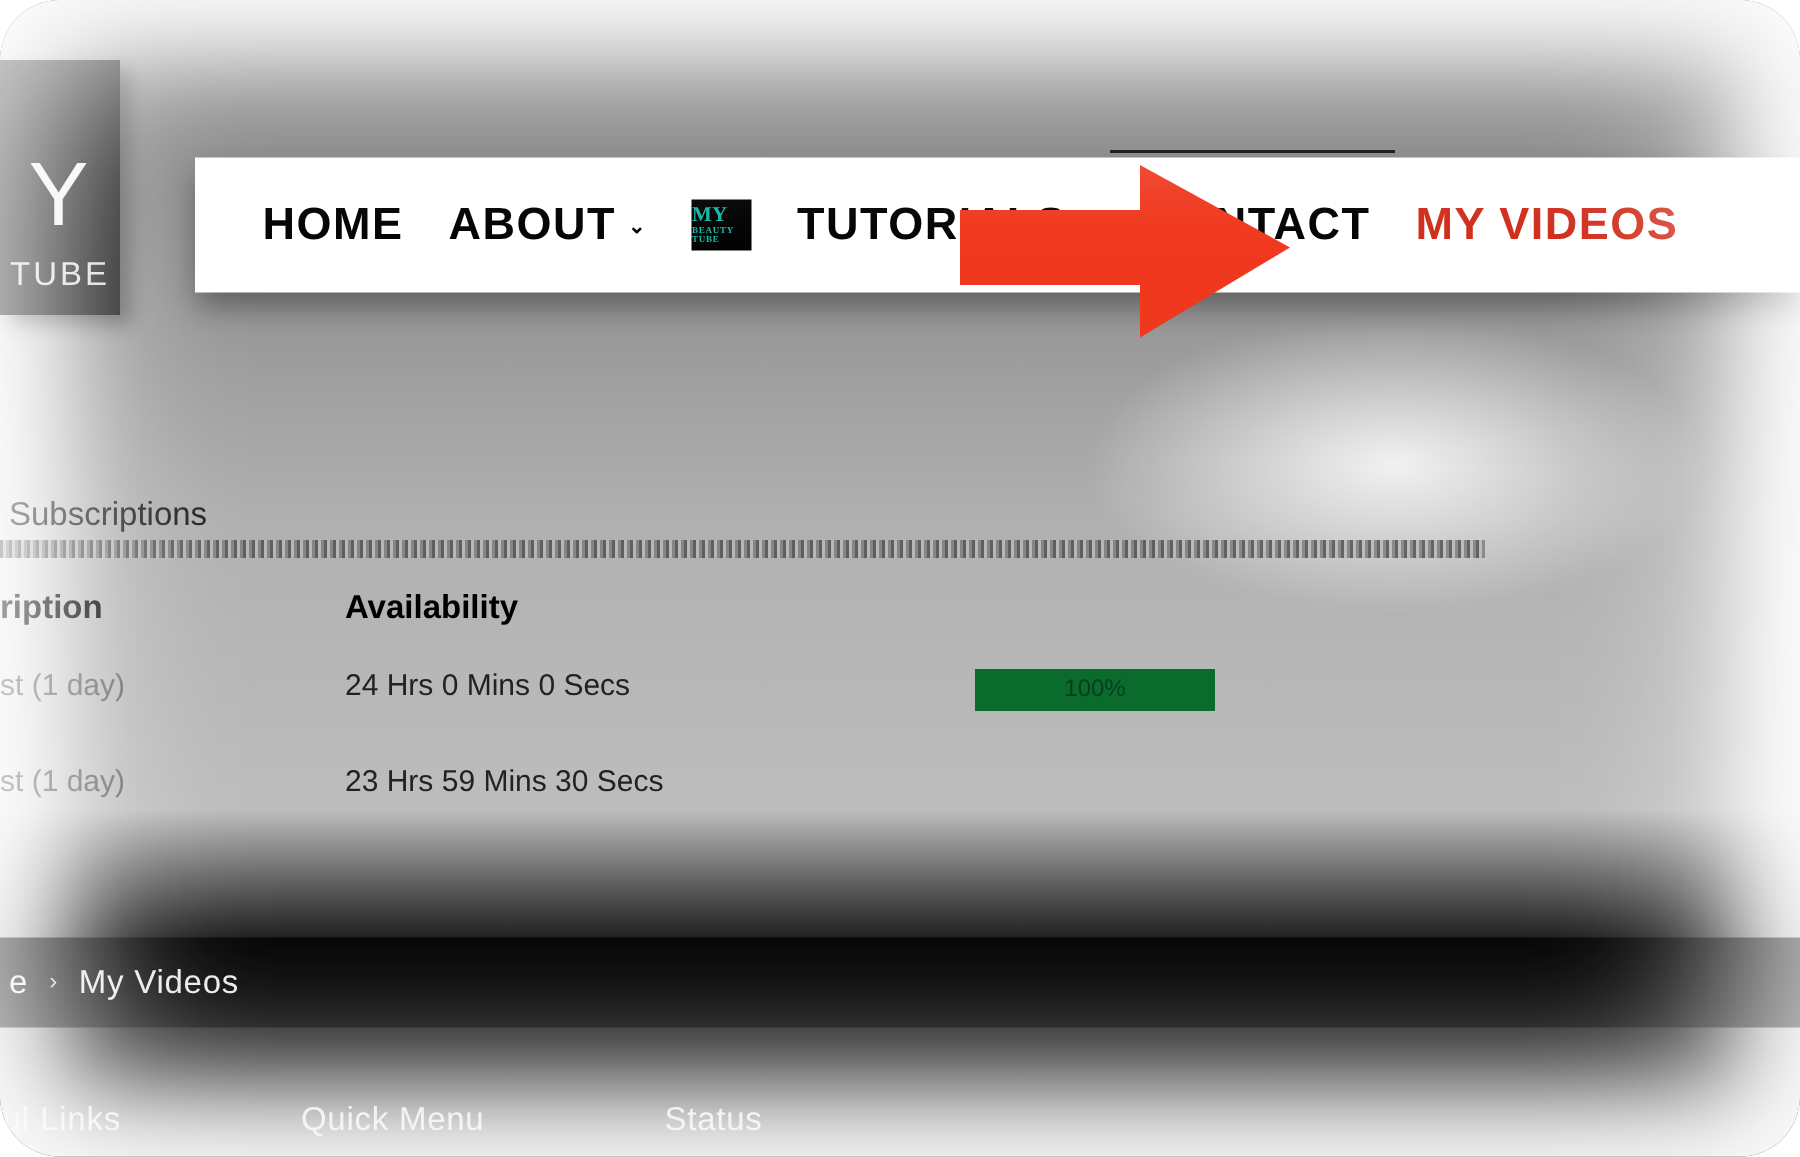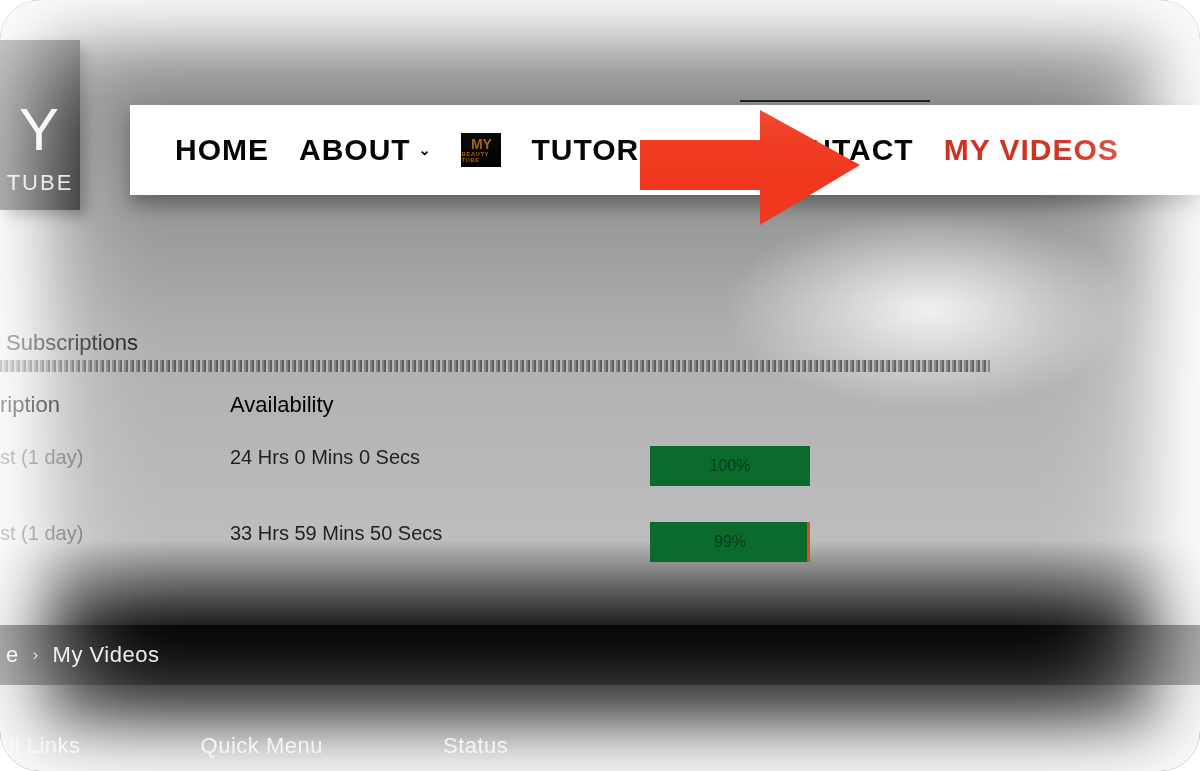--- a/index.html
+++ b/index.html
@@ -62,24 +62,25 @@
     display:flex; align-items:center;
     cursor:pointer;
     font-stretch: condensed;
     text-align: center;
   }
   .nav-item .caret {
     font-size:14px; margin-left:8px; color:#000;
   }
   .nav-item.active { color:#d02c1a; }
   .nav-badge {
-    background:#000; color:#a16207; width:40px; height:34px;
-    display:flex; flex-direction:column; align-items:center; justify-content:center;
+    background:#000; color:#14b8a6; width:40px; height:34px;
+    display:flex; flex-direction:column; justify-content:center;
     font-size:14px; font-weight:bold; margin-right:30px;
     line-height:1;
+    font-family:Liberation Serif, serif;
   }
   .nav-badge small{ font-size:6px; letter-spacing:0.5px; }
 
   
   .small-caret {
     position:absolute; right:270px; top:100px; width:190px; border-top:2px solid #000; height:20px;
     display:flex; justify-content:center; align-items:flex-start;
   }
   .small-caret span{ font-size:10px; margin-top:2px;}
 
@@ -100,26 +101,26 @@
   .noise-divider {
     height:12px; margin:4px 0 14px 0;
     background: repeating-linear-gradient(90deg, #4a4a4a 0 2px, #b8b8b8 2px 4px, #7a7a7a 4px 6px);
     opacity:0.8;
   }
   .table { width:100%; }
   .row { display:flex; }
   .col-sub { width:230px; }
   .col-avail { width:420px; }
   .col-status { flex:1; }
-  th, .th { font-weight:normal; font-size:22px; text-align:left; padding:6px 0 18px 0; color:#000;}
+  th, .th { font-weight:bold; font-size:22px; text-align:left; padding:6px 0 18px 0; color:#000;}
   .cell { font-size:20px; color:#222; padding:10px 0 26px 0;}
   .muted { color:#666; }
 
   .progress {
-    width:160px; height:40px; background:#0a6b2d; position:relative;
+    width:160px; height:28px; background:#0a6b2d; position:relative;
     display:flex; align-items:center; justify-content:center;
     color:#083d1f; font-size:16px;
   }
   .progress .tick {
     position:absolute; right:0; top:0; bottom:0; width:3px; background:#e04a1c;
   }
 
   
   .breadcrumb-strip {
     position:absolute; left:0; right:0; top:625px; height:60px;
@@ -198,27 +199,21 @@
         <div class="col-avail cell">24 Hrs 0 Mins 0 Secs</div>
         <div class="col-status cell">
           <div class="progress">
             <span>100%</span>
           </div>
         </div>
       </div>
 
       <div class="row">
         <div class="col-sub cell muted">st (1 day)</div>
-        <div class="col-avail cell">33 Hrs 59 Mins 50 Secs</div>
-        <div class="col-status cell">
-          <div class="progress">
-            <span>99%</span>
-            <div class="tick"></div>
-          </div>
-        </div>
+        <div class="col-avail cell">23 Hrs 59 Mins 30 Secs</div>
       </div>
     </div>
   </div>
 
   <div class="breadcrumb-strip">
     <span>e</span>
     <span class="sep">›</span>
     <span>My Videos</span>
   </div>
 

